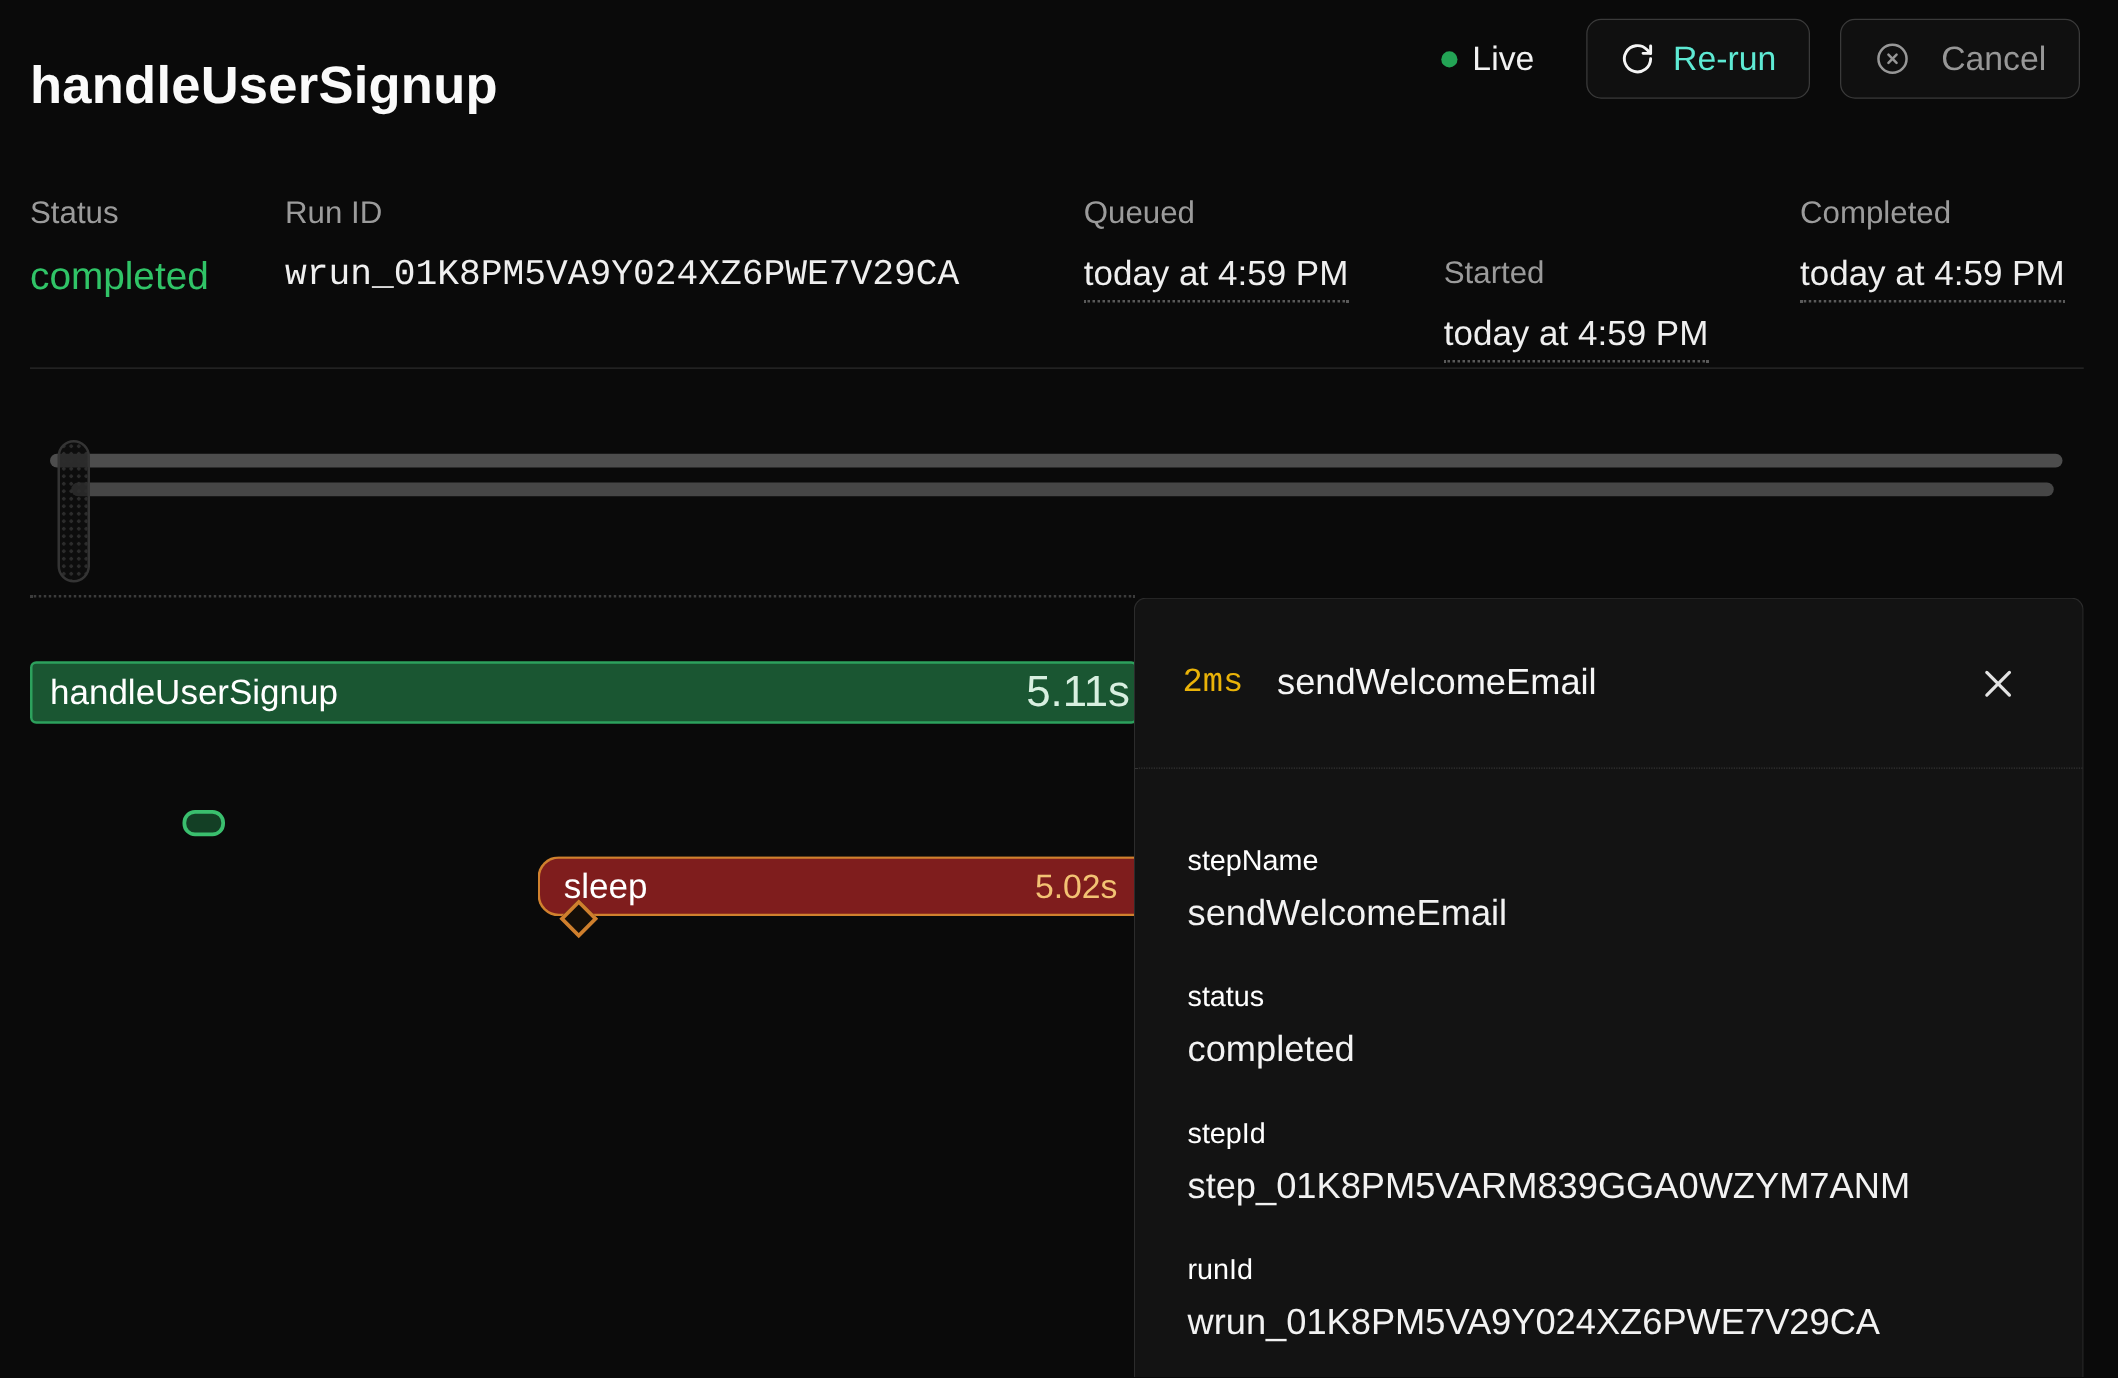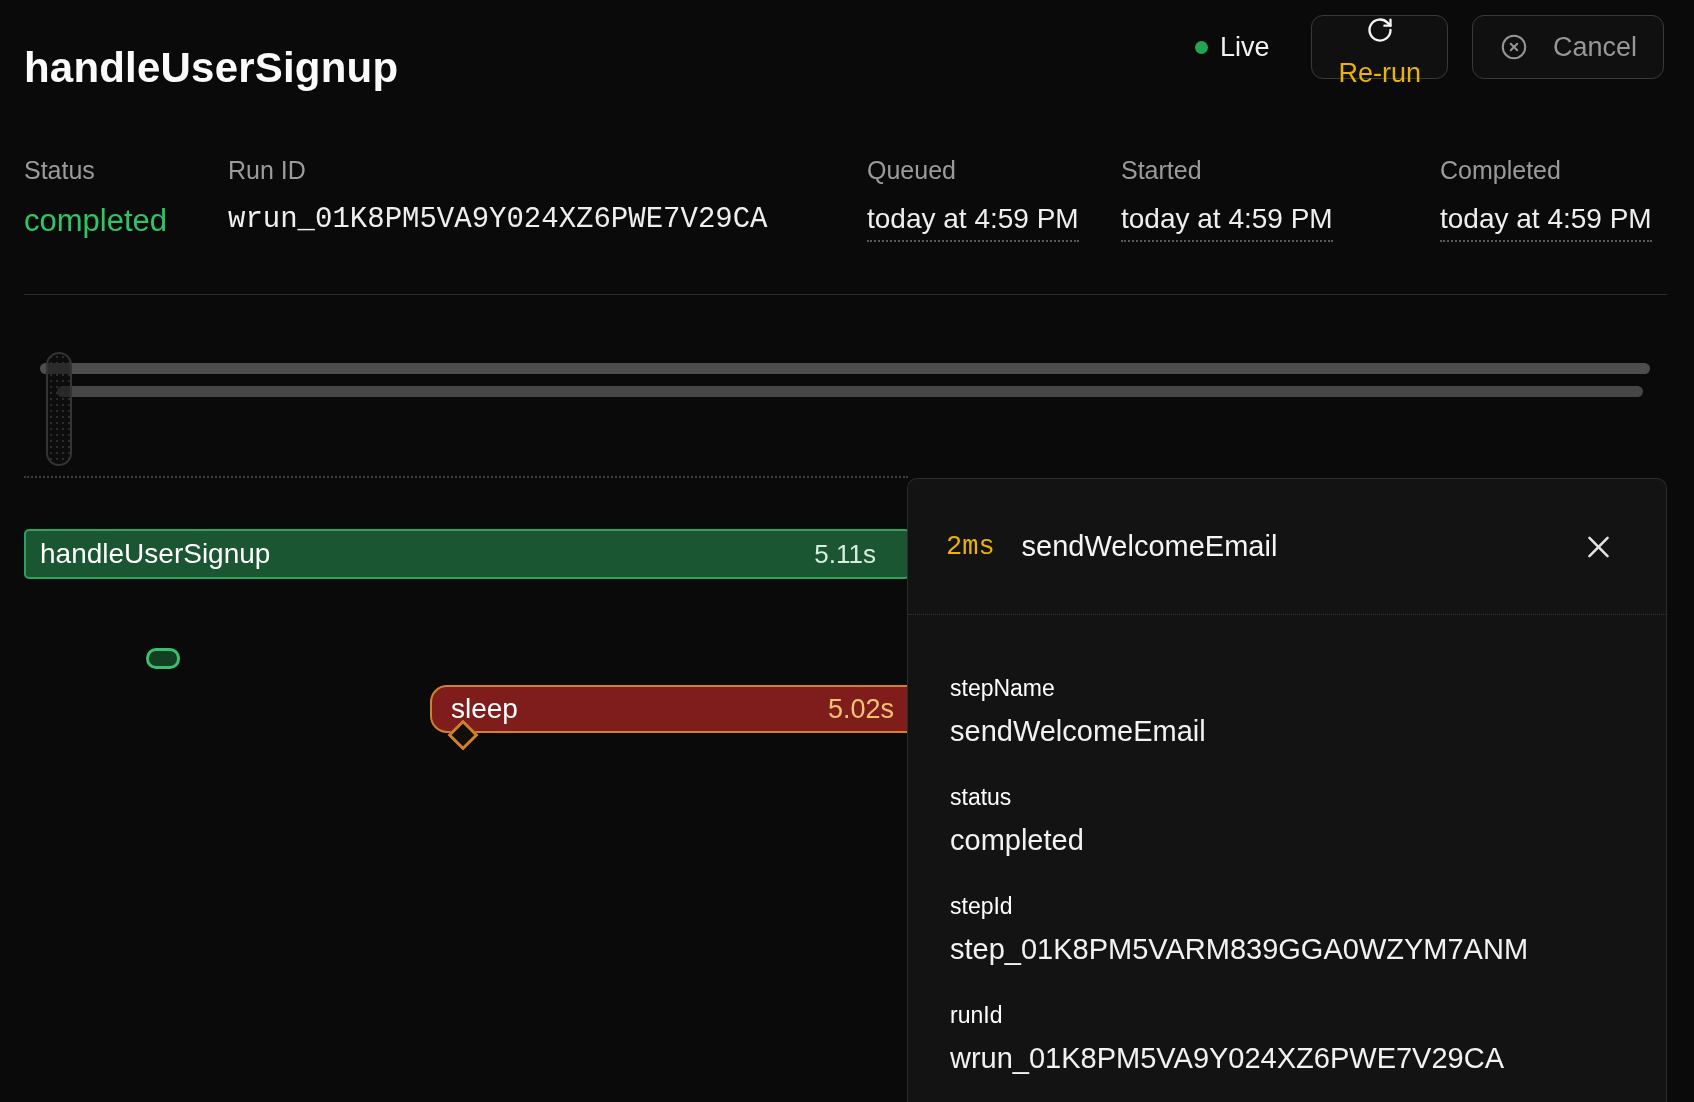--- a/index.html
+++ b/index.html
@@ -8,21 +8,21 @@
 
   
   .page-title{position:absolute;left:24px;top:16px;font-size:42px;font-weight:700;color:#fafafa;letter-spacing:0.2px;}
   .topbar-right{position:absolute;right:30px;top:14px;height:66px;display:flex;align-items:center;gap:24px;}
   .live-wrap{display:flex;align-items:center;gap:12px;margin-right:18px;}
   .live-dot{width:13px;height:13px;border-radius:50%;background:#23a455;}
   .live-label{font-size:27px;color:#f2f2f2;}
   .btn{display:flex;align-items:center;gap:14px;height:64px;padding:0 26px;border-radius:12px;
        border:1.5px solid #3a3a3a;background:#101010;font-size:27px;cursor:pointer;
        font-family:"Liberation Sans",sans-serif;}
-  .btn.rerun{color:#eab308;flex-direction:column;}
+  .btn.rerun{color:#5eead4;}
   .btn.cancel{color:#979797;gap:24px;}
   .btn svg{display:block;}
 
   
   .meta-col{position:absolute;top:156px;}
   .meta-label{font-size:25px;color:#9b9b9b;}
   .meta-value{font-size:28px;color:#efefef;margin-top:18px;display:inline-block;}
   .meta-value.green{color:#30c467;font-size:31px;}
   .meta-value.mono{font-family:"Liberation Mono","DejaVu Sans Mono",monospace;font-size:29px;}
   .meta-value.dotted{border-bottom:2px dotted #5a5a5a;padding-bottom:5px;}
@@ -36,21 +36,21 @@
              border:2px solid #343434;background:rgba(16,16,16,0.55);
              background-image:radial-gradient(#2c2c2c 1.2px, transparent 1.2px);background-size:6px 6px;
              box-sizing:border-box;cursor:ew-resize;}
   .dashed-line{position:absolute;left:24px;top:476px;width:884px;height:0;border-top:2px dotted #3c3c3c;}
 
   
   .wf-bar{position:absolute;box-sizing:border-box;display:flex;align-items:center;justify-content:space-between;z-index:1;cursor:pointer;}
   .wf-bar .wf-name{font-size:28px;color:#ffffff;}
   .bar-root{left:24px;top:529px;width:886px;height:50px;background:#1a5632;border:2px solid #2da15d;border-radius:5px;}
   .bar-root .wf-name{padding-left:14px;}
-  .bar-root .wf-dur{padding-right:32px;font-size:26px;color:#d8efe0;}
+  .bar-root .wf-dur{padding-right:4px;font-size:35px;color:#d8efe0;}
   .bar-sleep{left:430px;top:685px;width:480px;height:48px;background:#7f1d1d;border:2px solid #d0812e;border-radius:17px 0 0 17px;border-right:none;}
   .bar-sleep .wf-name{padding-left:19px;}
   .bar-sleep .wf-dur{padding-right:16px;font-size:27px;color:#f2c273;}
   .marker-pill{position:absolute;left:146px;top:648px;width:34px;height:21px;border-radius:10px;
                border:3.5px solid #3abf6e;background:#133f25;box-sizing:border-box;z-index:1;cursor:pointer;}
   .marker-diamond{position:absolute;left:452px;top:724px;width:16px;height:16px;background:#140e08;
                   border:3px solid #cf7f2d;transform:rotate(45deg);z-index:2;}
 
   
   .panel{position:absolute;left:907px;top:478px;width:760px;height:624px;background:#131313;
@@ -101,21 +101,21 @@
     <div class="meta-value green">completed</div>
   </div>
   <div class="meta-col" style="left:228px;">
     <div class="meta-label">Run ID</div>
     <div class="meta-value mono">wrun_01K8PM5VA9Y024XZ6PWE7V29CA</div>
   </div>
   <div class="meta-col" style="left:867px;">
     <div class="meta-label">Queued</div>
     <div class="meta-value dotted">today at 4:59 PM</div>
   </div>
-  <div class="meta-col" style="left:1121px;">
+  <div class="meta-col" style="left:1155px;margin-top:48px;">
     <div class="meta-label">Started</div>
     <div class="meta-value dotted">today at 4:59 PM</div>
   </div>
   <div class="meta-col" style="left:1440px;">
     <div class="meta-label">Completed</div>
     <div class="meta-value dotted">today at 4:59 PM</div>
   </div>
 
   <div class="divider"></div>
 

